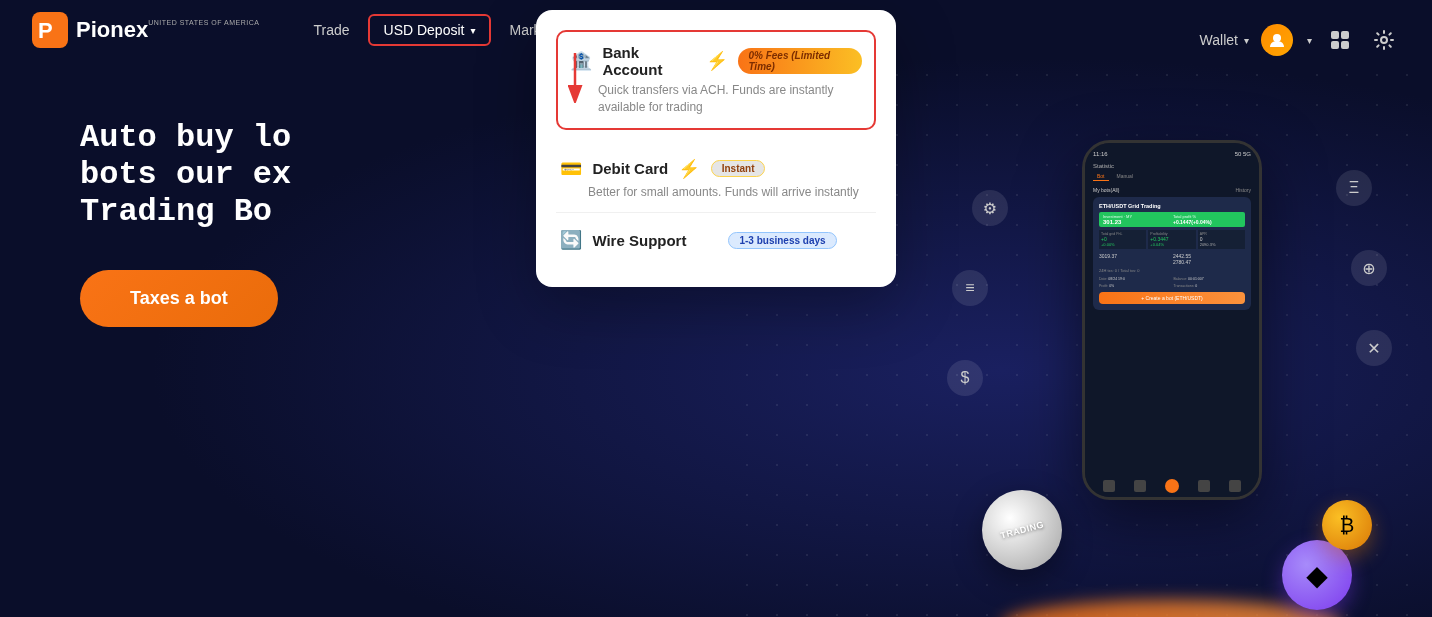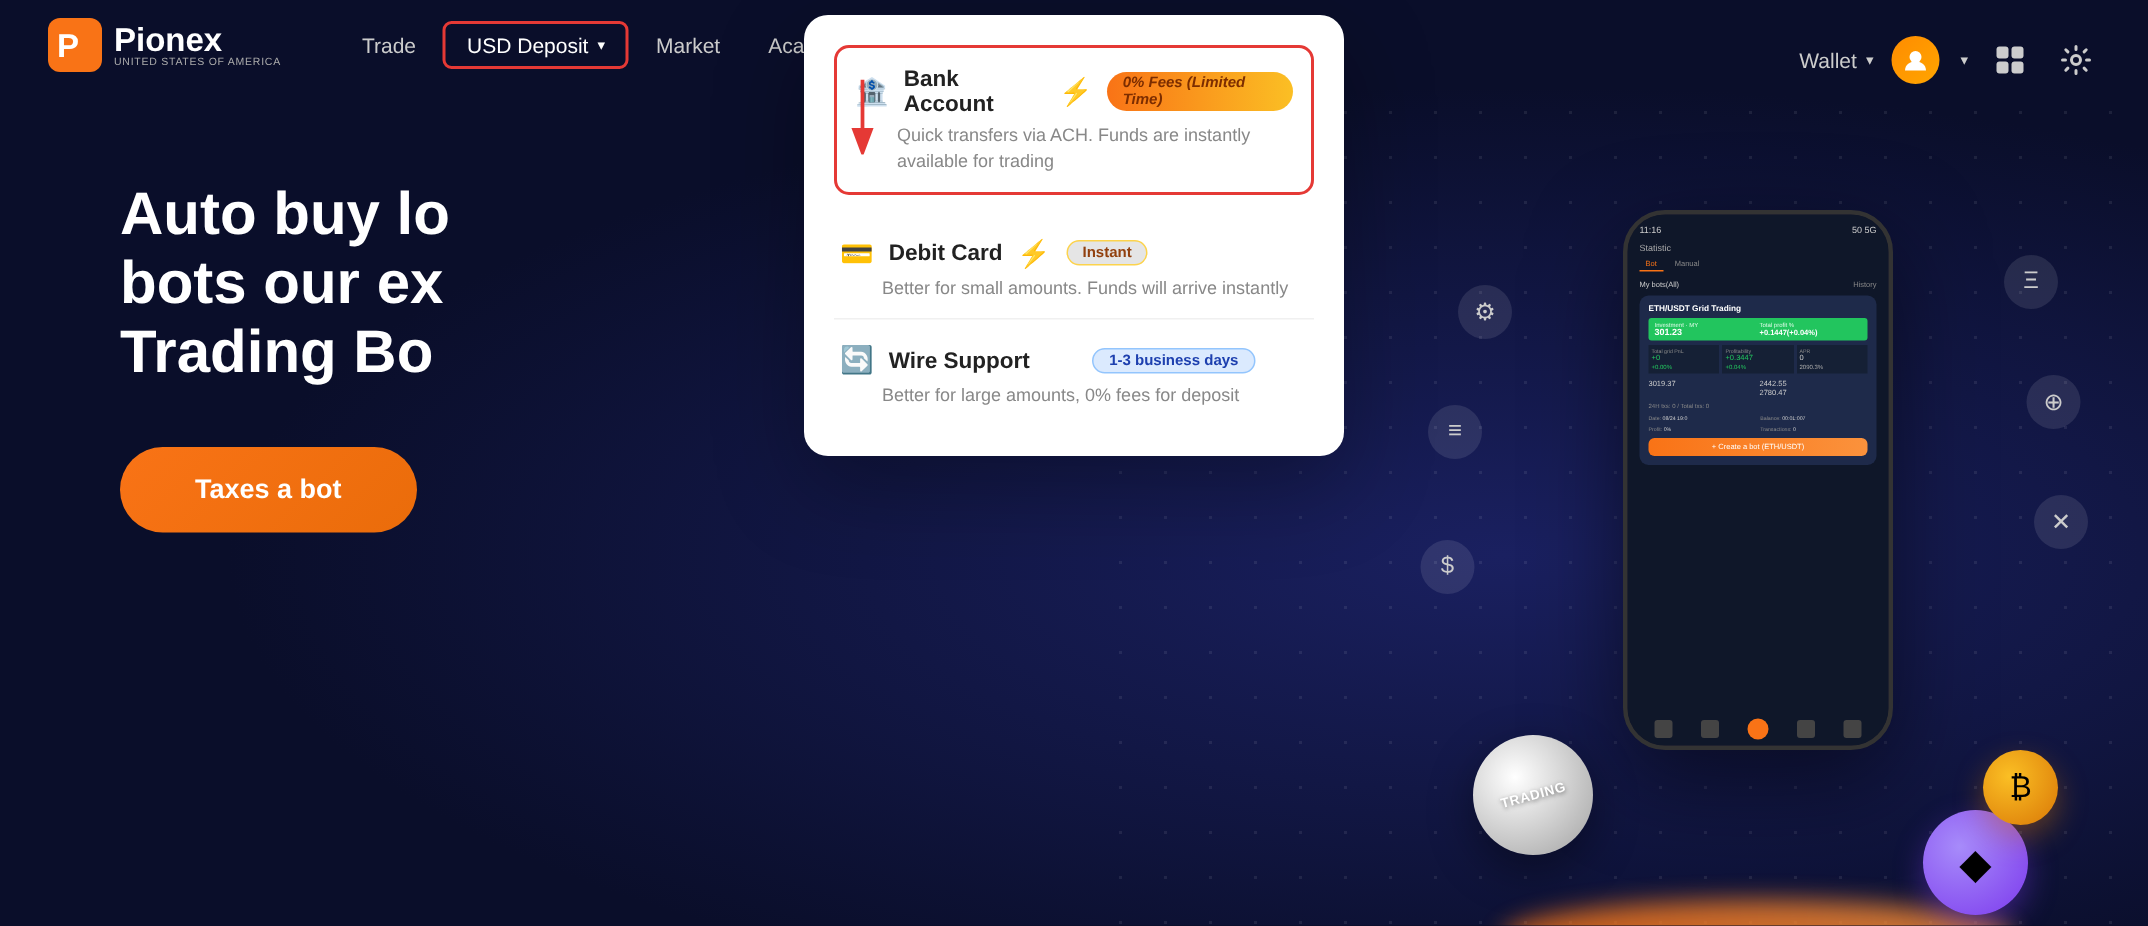--- a/index.html
+++ b/index.html
@@ -36,21 +36,21 @@
       align-items: center;
       gap: 8px;
       margin-right: 40px;
     }
     .logo-icon {
       width: 36px;
       height: 36px;
     }
     .logo-text-area {
       display: flex;
-      flex-direction: column;
+      flex-direction: row;
     }
     .logo-main {
       font-size: 22px;
       font-weight: 700;
       color: #fff;
       line-height: 1;
     }
     .logo-sub {
       font-size: 7px;
       color: #aaa;
@@ -124,24 +124,25 @@
     
     .hero {
       position: relative;
       z-index: 1;
       padding: 60px 80px 0;
       height: calc(617px - 60px);
     }
 
     .hero-title {
       color: #fff;
-      font-size: 40px;
+      font-size: 32px;
       font-weight: 800;
       line-height: 1.15;
       max-width: 500px;
+      font-family: Liberation Mono, monospace;
     }
 
     .create-bot-btn {
       margin-top: 40px;
       background: linear-gradient(135deg, #f97316, #ea6c0a);
       color: #fff;
       border: none;
       border-radius: 50px;
       padding: 18px 50px;
       font-size: 18px;
@@ -531,21 +532,20 @@
     </div>
     <div class="item-desc">Better for small amounts. Funds will arrive instantly</div>
   </div>
 
   <div class="dropdown-item">
     <div class="item-header">
       <span class="item-icon">🔄</span>
       <span class="item-label">Wire Support</span>
       <span class="badge badge-blue">1-3 business days</span>
     </div>
-    <div class="item-desc">Better for large amounts, 0% fees for deposit</div>
   </div>
 
 </div>
 
 <div class="hero">
   <div class="hero-title">
     <span>Auto buy lo</span><br>
     <span>bots our ex</span><br>
     <span>Trading Bo</span>
   </div>

